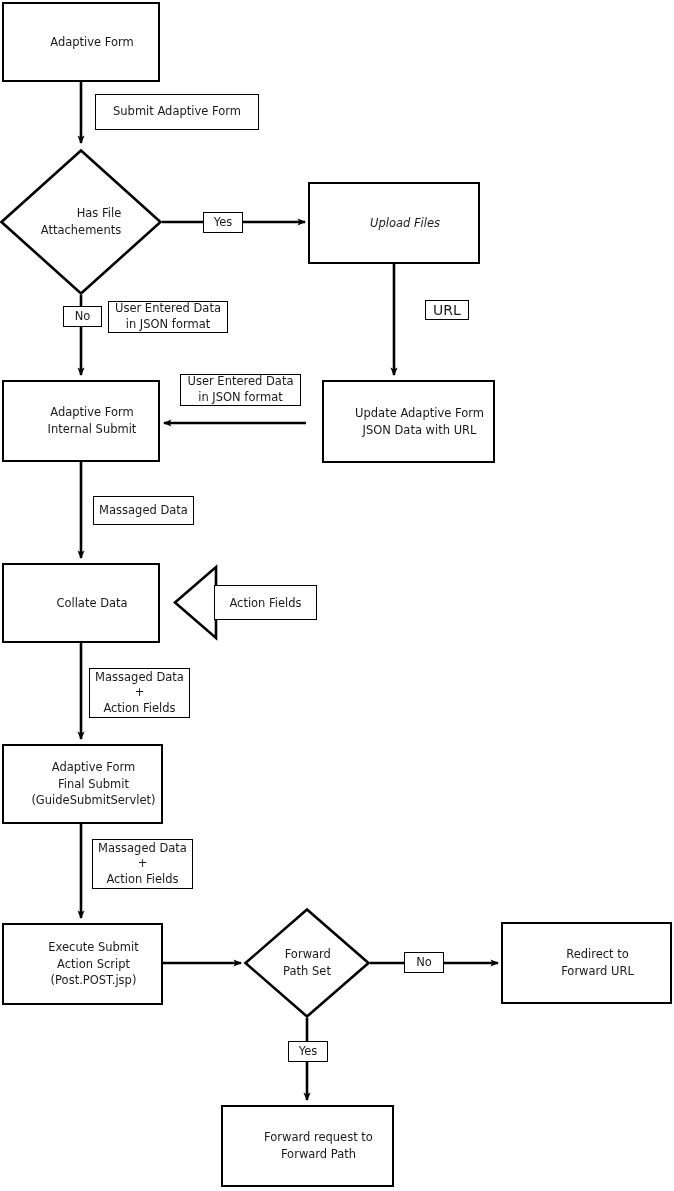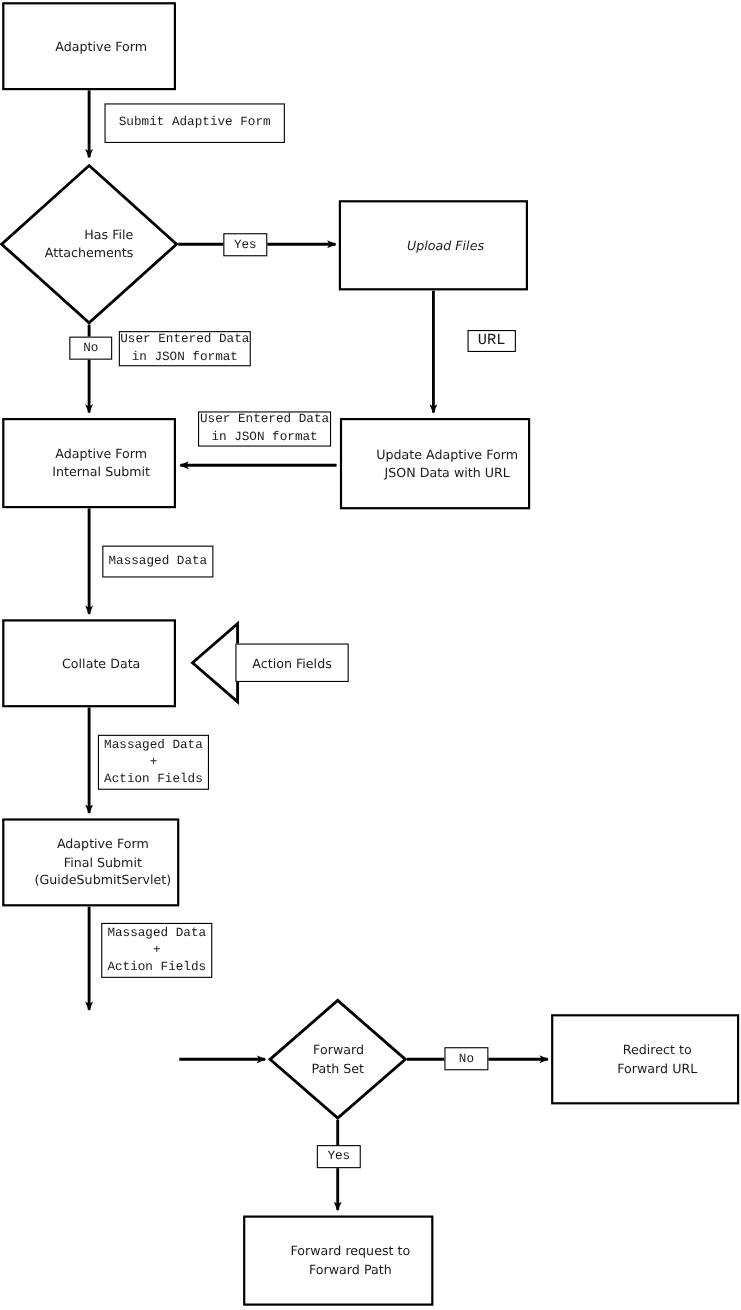--- a/index.html
+++ b/index.html
@@ -68,21 +68,20 @@
     background: #ffffff;
     display: flex;
     align-items: center;
     justify-content: center;
     text-align: center;
     font-size: 11.5px;
     color: #1a1a1a;
     line-height: 1.35;
     white-space: pre-line;
     z-index: 4;
-    font-family: Liberation Mono, monospace;
   }
   
   .callout {
     position: absolute;
     z-index: 4;
   }
   .callout .callout-rect {
     position: absolute;
     box-sizing: border-box;
     border: 1px solid #000000;
@@ -145,29 +144,32 @@
     <line x1="307" y1="1018" x2="307" y2="1100" stroke="#000000" stroke-width="2.6" marker-end="url(#arrowhead)"></line>
   </svg>
 
   <div class="node" style="left:2px; top:2px; width:158px; height:80px;">Adaptive Form</div>
 
   <div class="node" style="left:308px; top:182px; width:172px; height:82px;font-style:italic;">Upload Files</div>
 
   <div class="node" style="left:2px; top:380px; width:158px; height:82px;">Adaptive Form
 Internal Submit</div>
 
-  <div class="node" style="left:309px; top:380px; width:173px; height:83px;">Update Adaptive Form
+  <div class="node" style="left:322px; top:380px; width:173px; height:83px;">Update Adaptive Form
 JSON Data with URL</div>
 
   <div class="node" style="left:2px; top:563px; width:158px; height:80px;">Collate Data</div>
 
   <div class="node" style="left:2px; top:744px; width:161px; height:80px;">Adaptive Form
 Final Submit
 (GuideSubmitServlet)</div>
 
+  <div class="node" style="left:2px; top:923px; width:161px; height:82px;">Execute Submit
+Action Script
+(Post.POST.jsp)</div>
 
   <div class="node" style="left:501px; top:922px; width:171px; height:82px;">Redirect to
 Forward URL</div>
 
   <div class="node" style="left:221px; top:1105px; width:173px; height:82px;">Forward request to
 Forward Path</div>
 
   <div class="diamond-wrap" style="left:0px; top:149px; width:162px; height:146px;">
     <svg width="162" height="146" viewBox="0 0 162 146">
       <polygon points="81,1.5 160.5,73 81,144.5 1.5,73" fill="#ffffff" stroke="#000000" stroke-width="2.6"></polygon>

